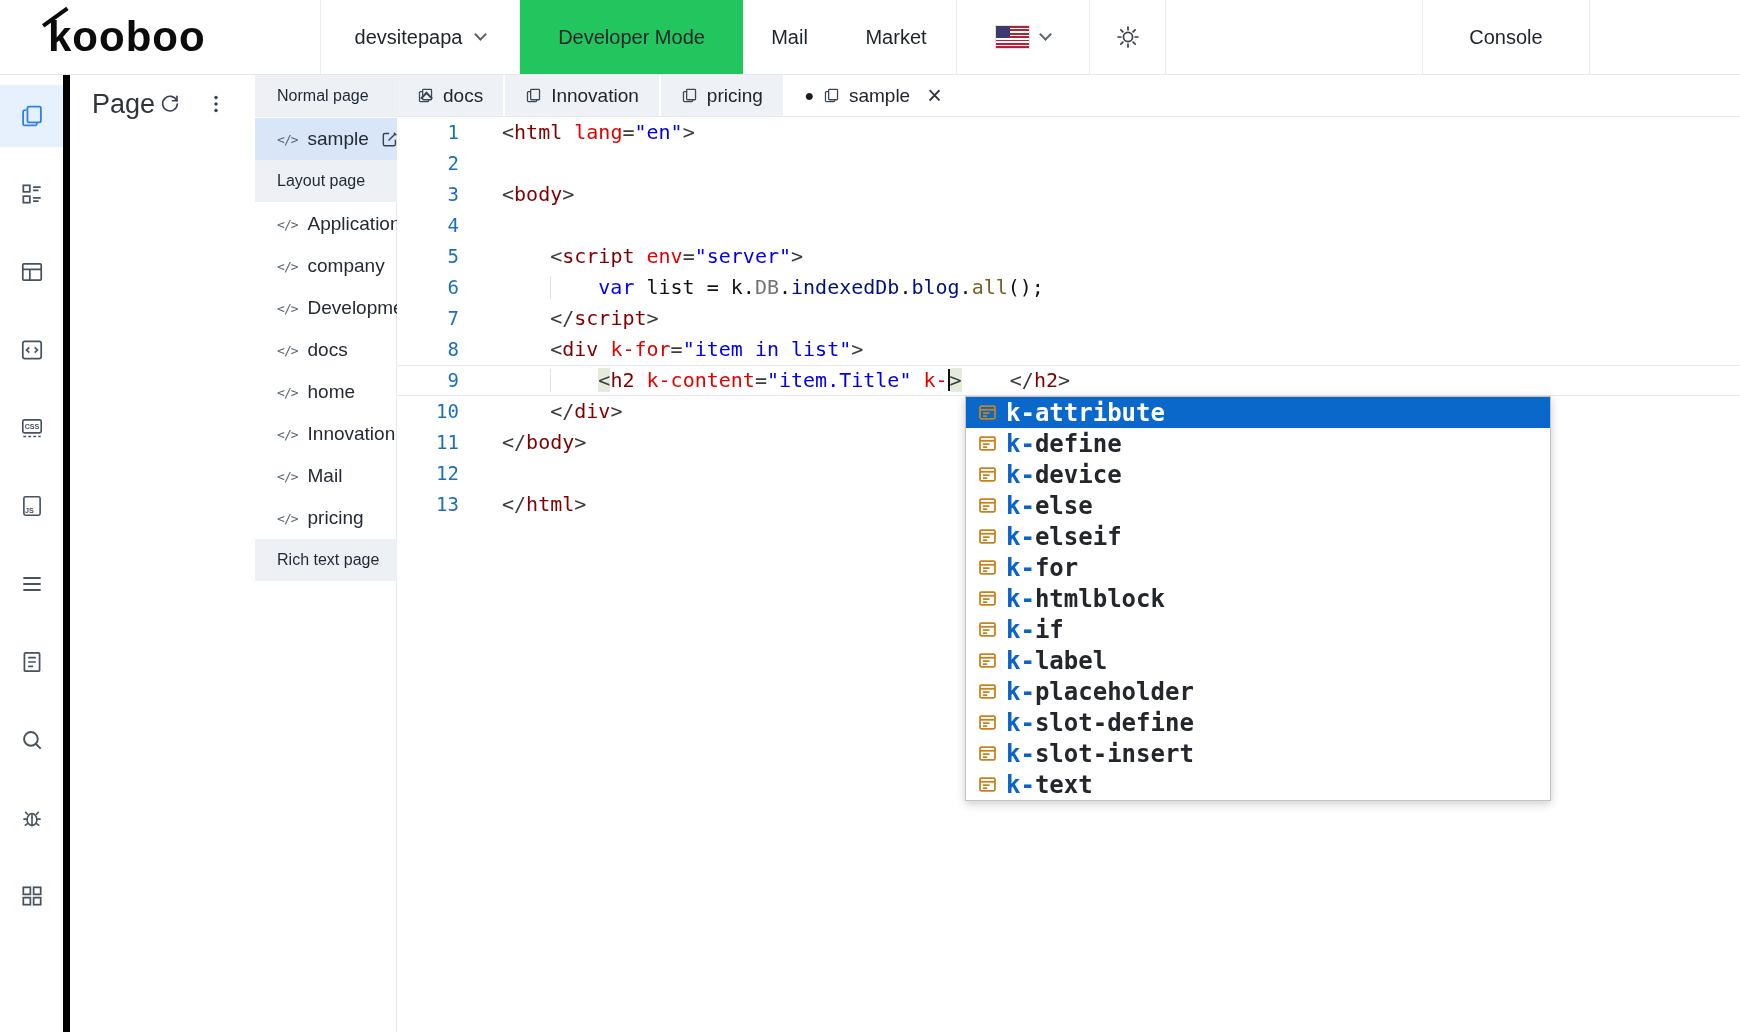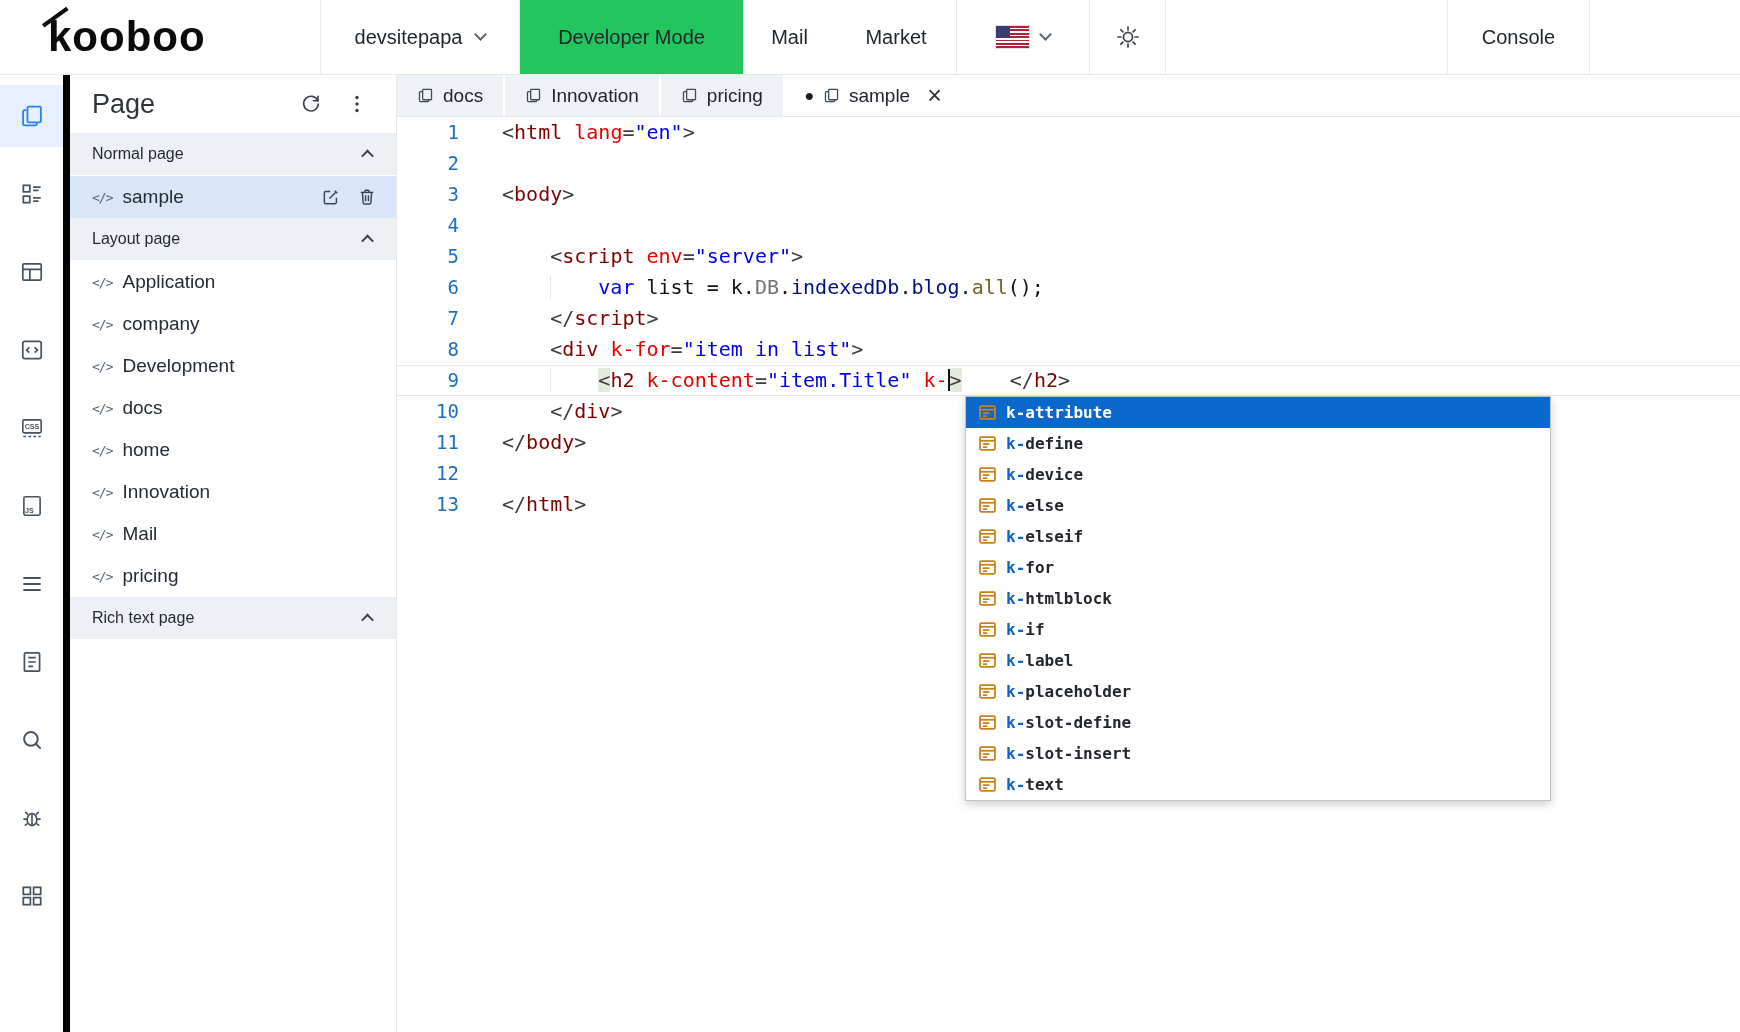--- a/index.html
+++ b/index.html
@@ -12,39 +12,39 @@
   .tb-logo{width:320px;justify-content:flex-start;padding-left:48px}
   .logo-text{font-size:42px;font-weight:700;letter-spacing:1px;color:#0b0b0b;position:relative;line-height:1}
   .logo-text::before{content:"";position:absolute;left:-5px;top:8px;width:30px;height:3.5px;background:#0b0b0b;
     transform:rotate(-36deg);transform-origin:left center}
   .tb-site{width:200px;border-left:1px solid #ececec;border-right:1px solid #ececec;gap:14px}
   .tb-devmode{width:223px;background:#22c55e}
   .tb-mail{width:93px}
   .tb-market{width:120px}
   .tb-flag{width:133px;border-left:1px solid #ececec;gap:12px}
   .tb-theme{width:77px;border-left:1px solid #ececec;border-right:1px solid #ececec;color:#3a4147}
-  .tb-console{margin-left:auto;width:143px;border-left:1px solid #ececec;border-right:1px solid #ececec}
+  .tb-console{margin-left:auto;width:168px;border-left:1px solid #ececec;border-right:1px solid #ececec}
   .tb-end{width:150px;cursor:default}
   .chev-down{width:9px;height:9px;border-right:2px solid #5a626b;border-bottom:2px solid #5a626b;
     transform:rotate(45deg);margin-top:-5px}
   .flag{width:33px;height:22px;position:relative;outline:1px solid #e0e0e0;
     background:repeating-linear-gradient(#b22234 0 1.7px,#fff 1.7px 3.4px)}
   .flag::after{content:"";position:absolute;top:0;left:0;width:14px;height:12px;background:#3c3b6e}
 
   
   .content{display:flex;height:957px}
 
   
   .rail{width:70px;border-right:7px solid #000000;padding-top:10px;display:flex;flex-direction:column;background:#fff}
   .rail-item{height:62px;margin-bottom:16px;display:flex;align-items:center;justify-content:center;color:#46525e;cursor:pointer}
   .rail-item.active{background:#e7f1fd;color:#2f80ed}
   .rail-item svg{width:26px;height:26px}
 
   
-  .panel{width:327px;border-right:1px solid #e6e9ec;display:flex;flex-direction:column;background:#fff}
+  .panel{width:327px;border-right:1px solid #e6e9ec;display:flex;flex-direction:row;background:#fff}
   .panel-header{height:58px;display:flex;align-items:center;padding:0 24px 0 22px}
   .panel-title{flex:1;font-size:27px;color:#2f343b}
   .icon-btn{width:30px;height:30px;display:flex;align-items:center;justify-content:center;color:#3a4450;cursor:pointer}
   .icon-btn svg{width:22px;height:22px}
   .refresh-btn{margin-right:16px}
   .section-header{height:42px;background:#edf0f5;display:flex;align-items:center;padding:0 24px 0 22px;cursor:pointer;margin-bottom:1px}
   .sec-label{flex:1;font-size:16px;color:#1f2833}
   .chev-up{width:9px;height:9px;border-left:2px solid #39424d;border-top:2px solid #39424d;transform:rotate(45deg) translate(1px,1px)}
   .page-item{height:42px;display:flex;align-items:center;padding:0 18px 0 22px;gap:10px;cursor:pointer}
   .page-item.selected{background:#d8e6f8}
@@ -81,21 +81,21 @@
   .tk-type{color:#737373}
   .tk-prop{color:#001080}
   .tk-fn{color:#795e26}
   .tk-bm{background:#e4ebdc}
   .cursor{display:inline-block;width:2px;height:22px;background:#111;vertical-align:-4px}
 
   
   .suggest{position:absolute;left:568px;top:279px;width:586px;background:#fff;border:1px solid #c3c3c3;
     box-shadow:0 3px 9px rgba(0,0,0,.2);z-index:10}
   .srow{height:31px;display:flex;align-items:center;gap:9px;padding:0 12px;
-    font-family:"DejaVu Sans Mono",monospace;font-size:16px;font-weight:700;color:#23272c;cursor:pointer}
+    font-family:"DejaVu Sans Mono",monospace;font-size:24px;font-weight:700;color:#23272c;cursor:pointer}
   .slabel{white-space:pre}
   .srow .match{color:#0a64c8}
   .srow.sel{background:#0a68cb}
   .srow.sel .match,.srow.sel .rest{color:#fff}
   .sicon{display:flex}
   .sicon svg{width:19px;height:19px}
 </style>
 </head>
 <body>
 

